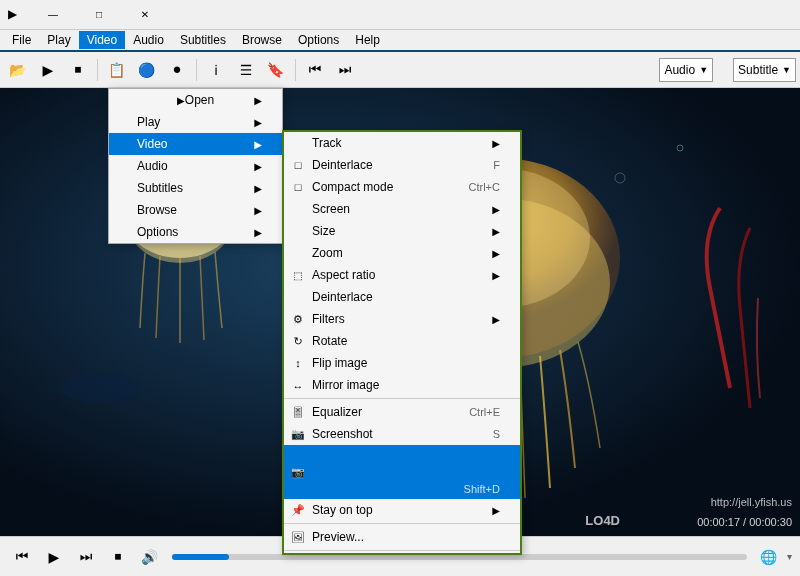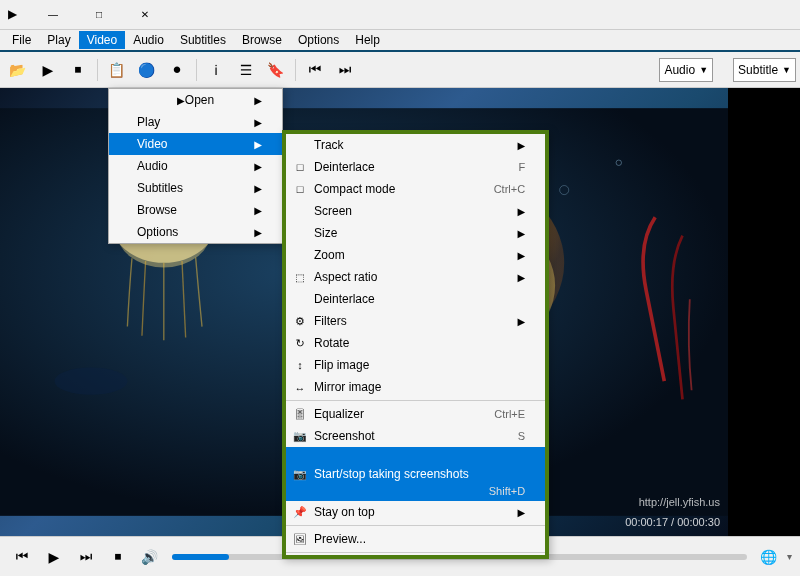--- a/index.html
+++ b/index.html
@@ -63,21 +63,21 @@
     .tb-dropdown {
       display: flex; align-items: center;
       border: 1px solid #999; background: #fff;
       height: 24px; padding: 0 4px; cursor: pointer; font-size: 12px;
       margin-left: 4px;
     }
 
     
     .video-area {
       position: relative;
-      width: 728px;
+      width: 800px;
       height: 448px;
       background: #4c1d95;
       overflow: hidden;
       padding-left: 48px;
     }
     .video-bg {
       width: 100%; height: 100%;
       background: linear-gradient(135deg, #0a1628 0%, #1c3a5c 20%, #2d5a8e 40%, #1a4a6e 60%, #0d2a45 80%, #060f1e 100%);
       position: absolute; top: 0; left: 0;
     }
@@ -152,21 +152,21 @@
       border: 1px solid #aaa;
       box-shadow: 2px 2px 8px rgba(0,0,0,0.25);
       min-width: 175px;
       z-index: 100;
     }
     .menu-level-2 {
       position: absolute;
       top: 130px;
       left: 282px;
       background: #f5f5f5;
-      border: 4px solid #4d7c0f;
+      border: 2px solid #4d7c0f;
       box-shadow: 2px 2px 8px rgba(0,0,0,0.25);
       min-width: 240px;
       z-index: 101;
     }
   </style>
 </head>
 <body>
 
 <div class="title-bar">
   <span class="title-bar-icon">▶</span>
@@ -395,21 +395,20 @@
   </div>
 
   <div class="ctx-item">
     <span class="ctx-icon">📷</span>
     <span>Screenshot</span>
     <span class="ctx-shortcut">S</span>
   </div>
 
   <div class="ctx-item highlighted">
     <span class="ctx-icon">📷</span>
-    <span>Start/stop taking screenshots</span>
     <span class="ctx-shortcut" style="color:#ddd;">Shift+D</span>
   </div>
 
   <div class="ctx-item">
     <span class="ctx-icon">📌</span>
     <span>Stay on top</span>
     <span class="ctx-arrow">▶</span>
   </div>
   <div class="ctx-sep"></div>
 

